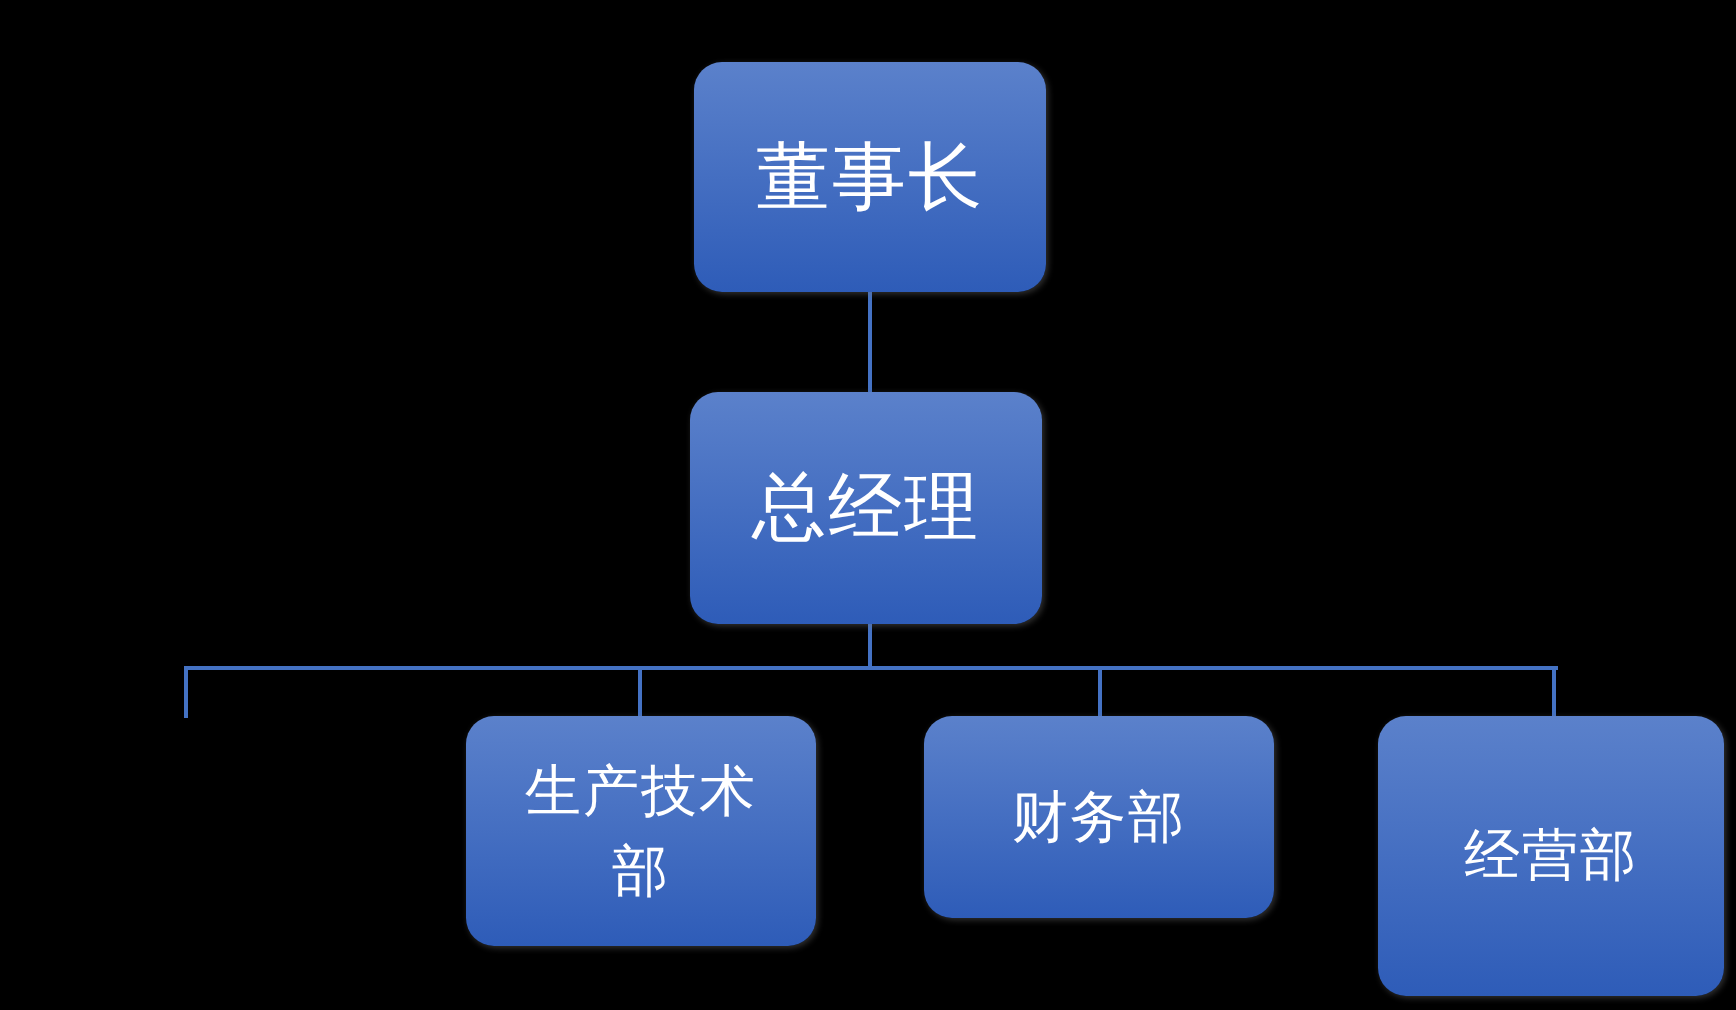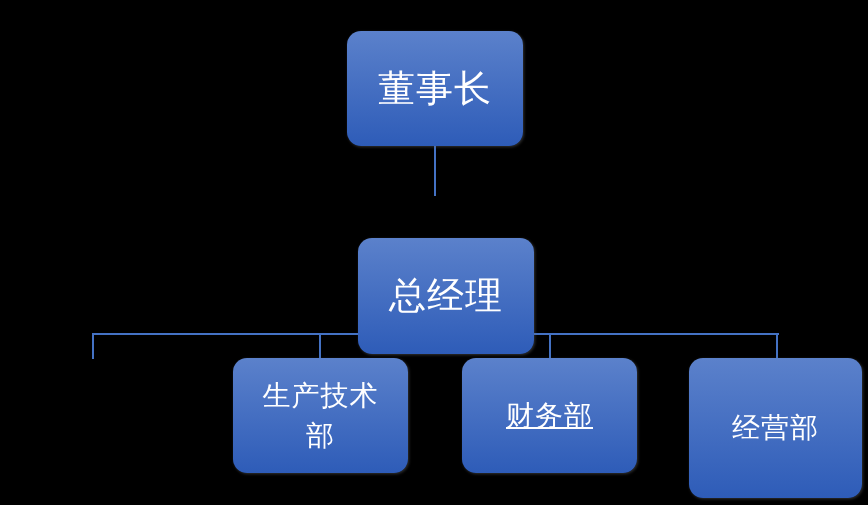--- a/index.html
+++ b/index.html
@@ -34,25 +34,25 @@
     letter-spacing: 1px;
   }
   .node.top-level { font-size: 37px; }
   .connector {
     position: absolute;
     background: var(--connector_line, #4472c4);
   }
   
   #node-chairman { left: 347px; top: 31px;  width: 176px; height: 115px; }
   
-  #node-gm       { left: 358px; top: 196px; width: 176px; height: 116px; margin-top: 42px; }
+  #node-gm       { left: 345px; top: 196px; width: 176px; height: 116px; }
   
   #node-dept-0   { left: 7px;   top: 358px; width: 173px; height: 115px; }
   #node-dept-1   { left: 233px; top: 358px; width: 175px; height: 115px; }
-  #node-dept-2   { left: 462px; top: 358px; width: 175px; height: 115px; text-decoration: underline; }
+  #node-dept-2   { left: 462px; top: 358px; width: 175px; height: 101px; }
   #node-dept-3   { left: 689px; top: 358px; width: 173px; height: 140px; }
   
   #conn-chairman-gm { left: 434px; top: 146px; width: 2px;   height: 50px; }
   #conn-gm-bus      { left: 434px; top: 312px; width: 2px;   height: 22px; }
   #conn-bus         { left: 92px;  top: 333px; width: 687px; height: 2px;  }
   #conn-drop-0      { left: 92px;  top: 335px; width: 2px;   height: 24px; }
   #conn-drop-1      { left: 319px; top: 335px; width: 2px;   height: 24px; }
   #conn-drop-2      { left: 549px; top: 335px; width: 2px;   height: 24px; }
   #conn-drop-3      { left: 776px; top: 335px; width: 2px;   height: 24px; }
 </style>

